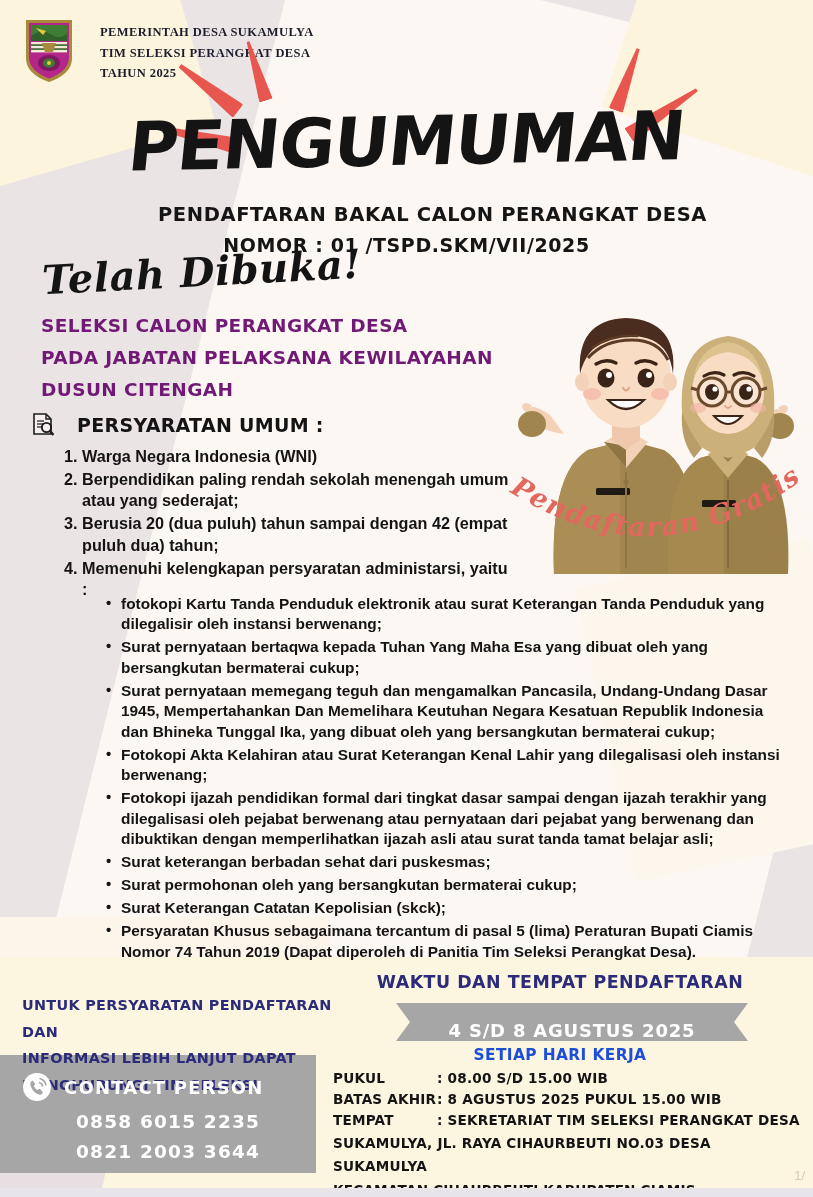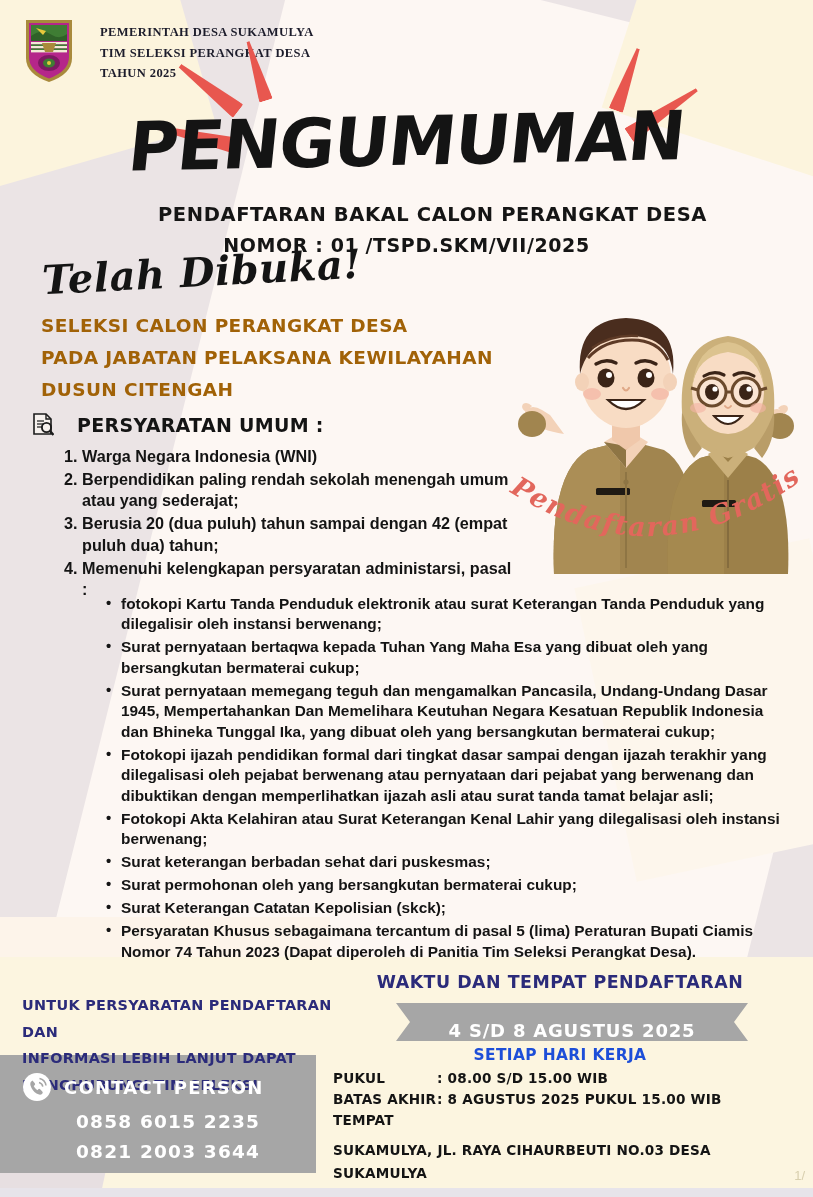--- a/index.html
+++ b/index.html
@@ -105,21 +105,21 @@
     font-size:40px; font-weight:bold; font-style:italic;
     color:#141414; letter-spacing:.5px;
     transform:rotate(-3deg);
   }
 
   
   .headline {
     position:absolute; left:41px; top:310px; width:470px;
     font-family:"DejaVu Sans", sans-serif;
     font-size:18.5px; font-weight:bold; letter-spacing:.4px;
-    color:#a16207; line-height:1.72;
+    color:#701a75; line-height:1.72;
   }
 
   
   .req-head {
     position:absolute; left:32px; top:413px;
     display:flex; align-items:center; gap:23px;
     font-family:"DejaVu Sans", sans-serif;
     font-size:19px; font-weight:bold; letter-spacing:.3px; color:#141414;
   }
   .doc-icon { width:22px; height:24px; flex:0 0 auto; }
@@ -199,21 +199,21 @@
   }
   .sched-rows {
     position:absolute; left:333px; top:1068px; width:470px;
     font-family:"DejaVu Sans", sans-serif;
     font-size:13.6px; font-weight:bold; letter-spacing:.2px;
     color:#141414; line-height:1.55;
   }
   .sched-row { display:flex; }
   .sched-label { width:104px; flex:0 0 auto; }
   .sched-val { flex:1 1 auto; }
-  .sched-cont { margin-top:8px; line-height:1.7; }
+  .sched-cont { margin-top:1px; line-height:1.7; }
 
   .page-ind {
     position:absolute; right:8px; bottom:14px;
     font-family:"Liberation Sans", sans-serif;
     font-size:13px; color:#d8cfae;
   }
   .bottom-edge {
     position:absolute; left:0; bottom:0; width:813px; height:9px;
     background:#e7e4ea;
   }
@@ -285,33 +285,33 @@
       <circle cx="14.5" cy="14.5" r="4.6" fill="none" stroke="#1c1c1c" stroke-width="1.9"></circle>
       <line x1="18" y1="18" x2="21.5" y2="22" stroke="#1c1c1c" stroke-width="2.4"></line>
     </svg>
     <span>PERSYARATAN UMUM :</span>
   </div>
 
   <ol class="req-list">
     <li>Warga Negara Indonesia (WNI)</li>
     <li>Berpendidikan paling rendah sekolah menengah umum atau yang sederajat;</li>
     <li>Berusia 20 (dua puluh) tahun sampai dengan 42 (empat puluh dua) tahun;</li>
-    <li>Memenuhi kelengkapan persyaratan administarsi, pasal :</li>
+    <li>Memenuhi kelengkapan persyaratan administarsi, yaitu :</li>
   </ol>
 
   <ul class="sub-list">
     <li>fotokopi Kartu Tanda Penduduk elektronik atau surat Keterangan Tanda Penduduk yang dilegalisir oleh instansi berwenang;</li>
     <li>Surat pernyataan bertaqwa kepada Tuhan Yang Maha Esa yang dibuat oleh yang bersangkutan bermaterai cukup;</li>
     <li>Surat pernyataan memegang teguh dan mengamalkan Pancasila, Undang-Undang Dasar 1945, Mempertahankan Dan Memelihara Keutuhan Negara Kesatuan Republik Indonesia dan  Bhineka Tunggal Ika, yang dibuat oleh yang bersangkutan bermaterai cukup;</li>
+    <li>Fotokopi Akta Kelahiran atau Surat Keterangan Kenal Lahir yang dilegalisasi oleh instansi berwenang;</li>
     <li>Fotokopi ijazah pendidikan formal dari tingkat dasar sampai dengan ijazah terakhir yang dilegalisasi oleh pejabat berwenang atau pernyataan dari pejabat yang berwenang dan dibuktikan dengan memperlihatkan ijazah asli atau surat tanda tamat belajar asli;</li>
-    <li>Fotokopi Akta Kelahiran atau Surat Keterangan Kenal Lahir yang dilegalisasi oleh instansi berwenang;</li>
     <li>Surat keterangan berbadan sehat dari puskesmas;</li>
     <li>Surat permohonan oleh yang bersangkutan bermaterai cukup;</li>
     <li>Surat Keterangan Catatan Kepolisian (skck);</li>
-    <li>Persyaratan Khusus sebagaimana tercantum di pasal 5 (lima) Peraturan Bupati Ciamis Nomor 74 Tahun 2023 (Dapat diperoleh di Panitia Tim Seleksi Perangkat Desa).</li>
+    <li>Persyaratan Khusus sebagaimana tercantum di pasal 5 (lima) Peraturan Bupati Ciamis Nomor 74 Tahun 2019 (Dapat diperoleh di Panitia Tim Seleksi Perangkat Desa).</li>
   </ul>
 
   <svg class="chars" viewBox="0 0 320 292">
 
     <g>
 
       <path d="M72 152 Q48 148 38 140 Q30 134 34 128 Q40 122 50 128 L58 133 Z" fill="#f3d2b8"></path>
       <ellipse cx="40" cy="142" rx="14" ry="13" fill="#a1854f"></ellipse>
       <path d="M34 130 Q28 126 31 122 Q35 119 40 124 Z" fill="#f3d2b8"></path>
 
@@ -439,20 +439,21 @@
     <div class="sched-row">
       <span class="sched-label">PUKUL</span>
       <span class="sched-val">: 08.00 S/D 15.00 WIB</span>
     </div>
     <div class="sched-row">
       <span class="sched-label">BATAS AKHIR</span>
       <span class="sched-val">: 8 AGUSTUS 2025 PUKUL 15.00 WIB</span>
     </div>
     <div class="sched-row">
       <span class="sched-label">TEMPAT</span>
+      <span class="sched-val">: SEKRETARIAT TIM SELEKSI PERANGKAT DESA</span>
     </div>
     <div class="sched-cont">SUKAMULYA, JL. RAYA CIHAURBEUTI NO.03 DESA SUKAMULYA</div>
     <div class="sched-cont">KECAMATAN CIHAURBEUTI KABUPATEN CIAMIS</div>
   </div>
 
   <div class="page-ind">1/</div>
   <div class="bottom-edge"></div>
 </div>
 
 </body></html>

